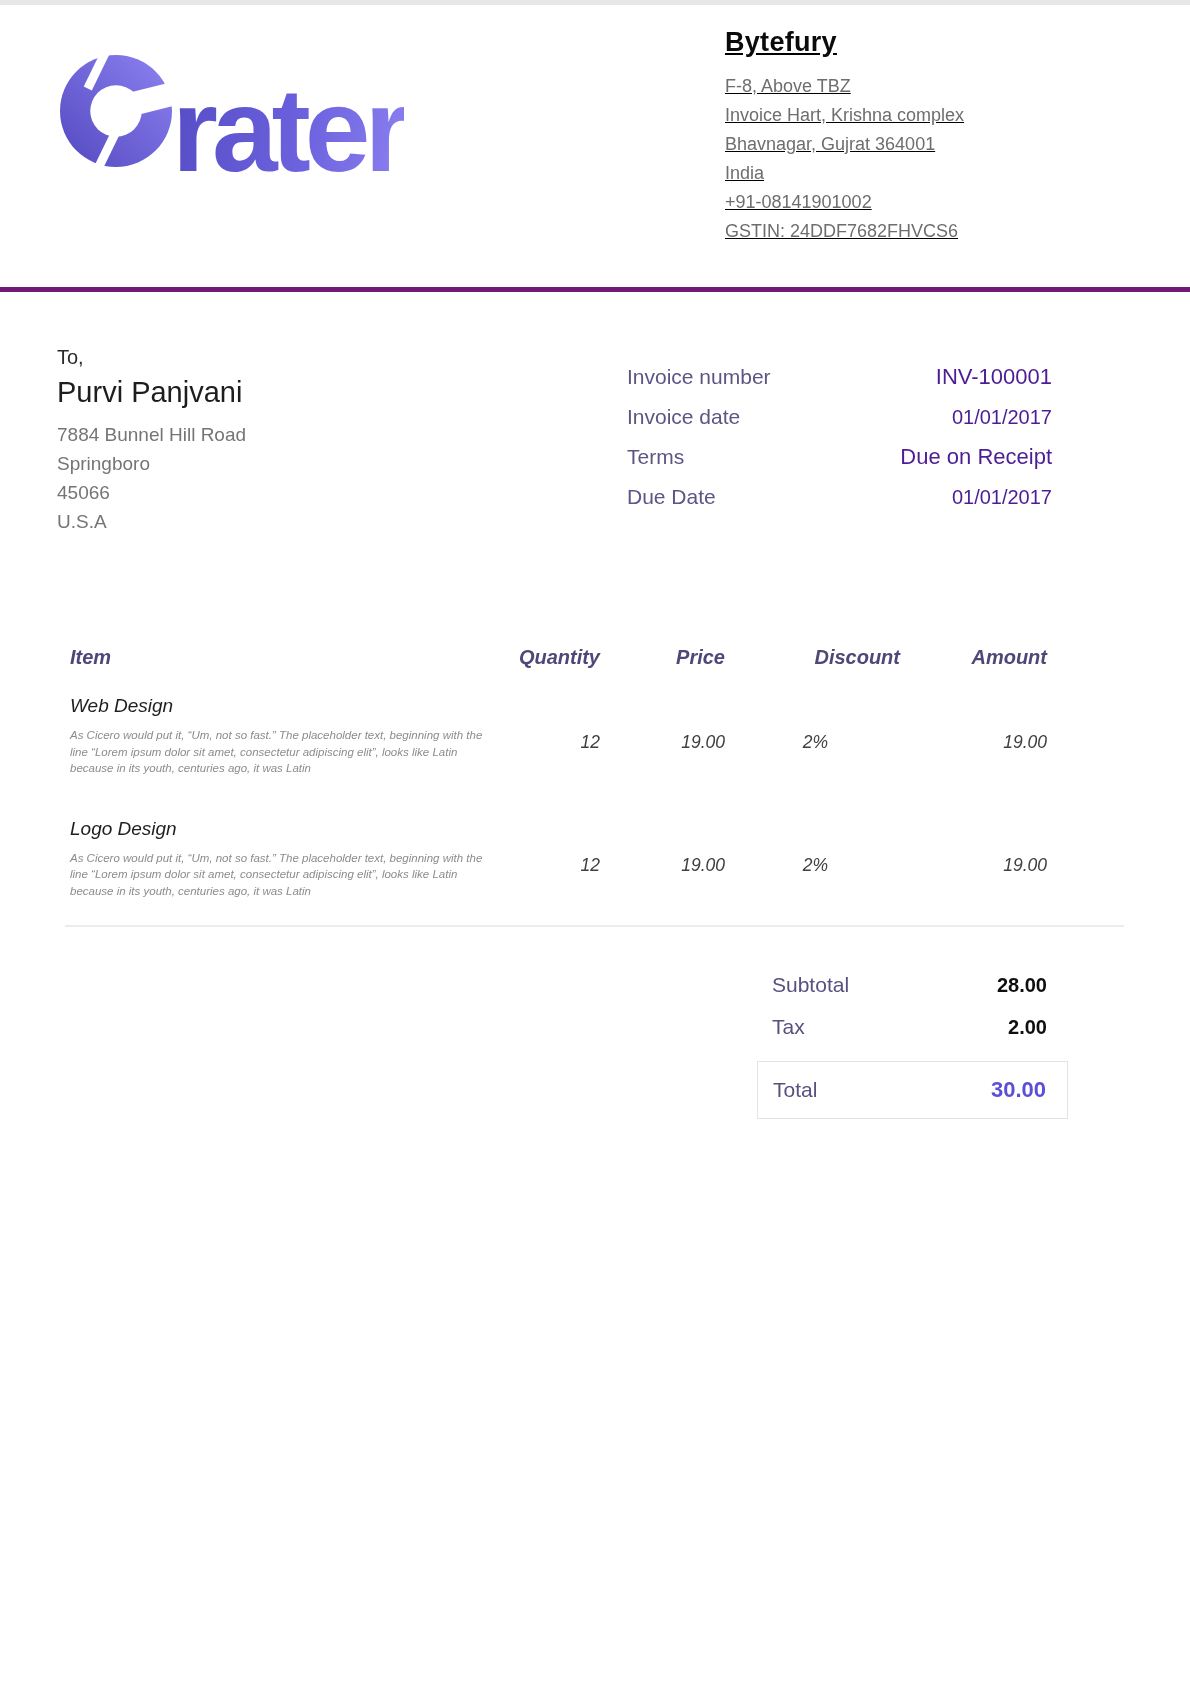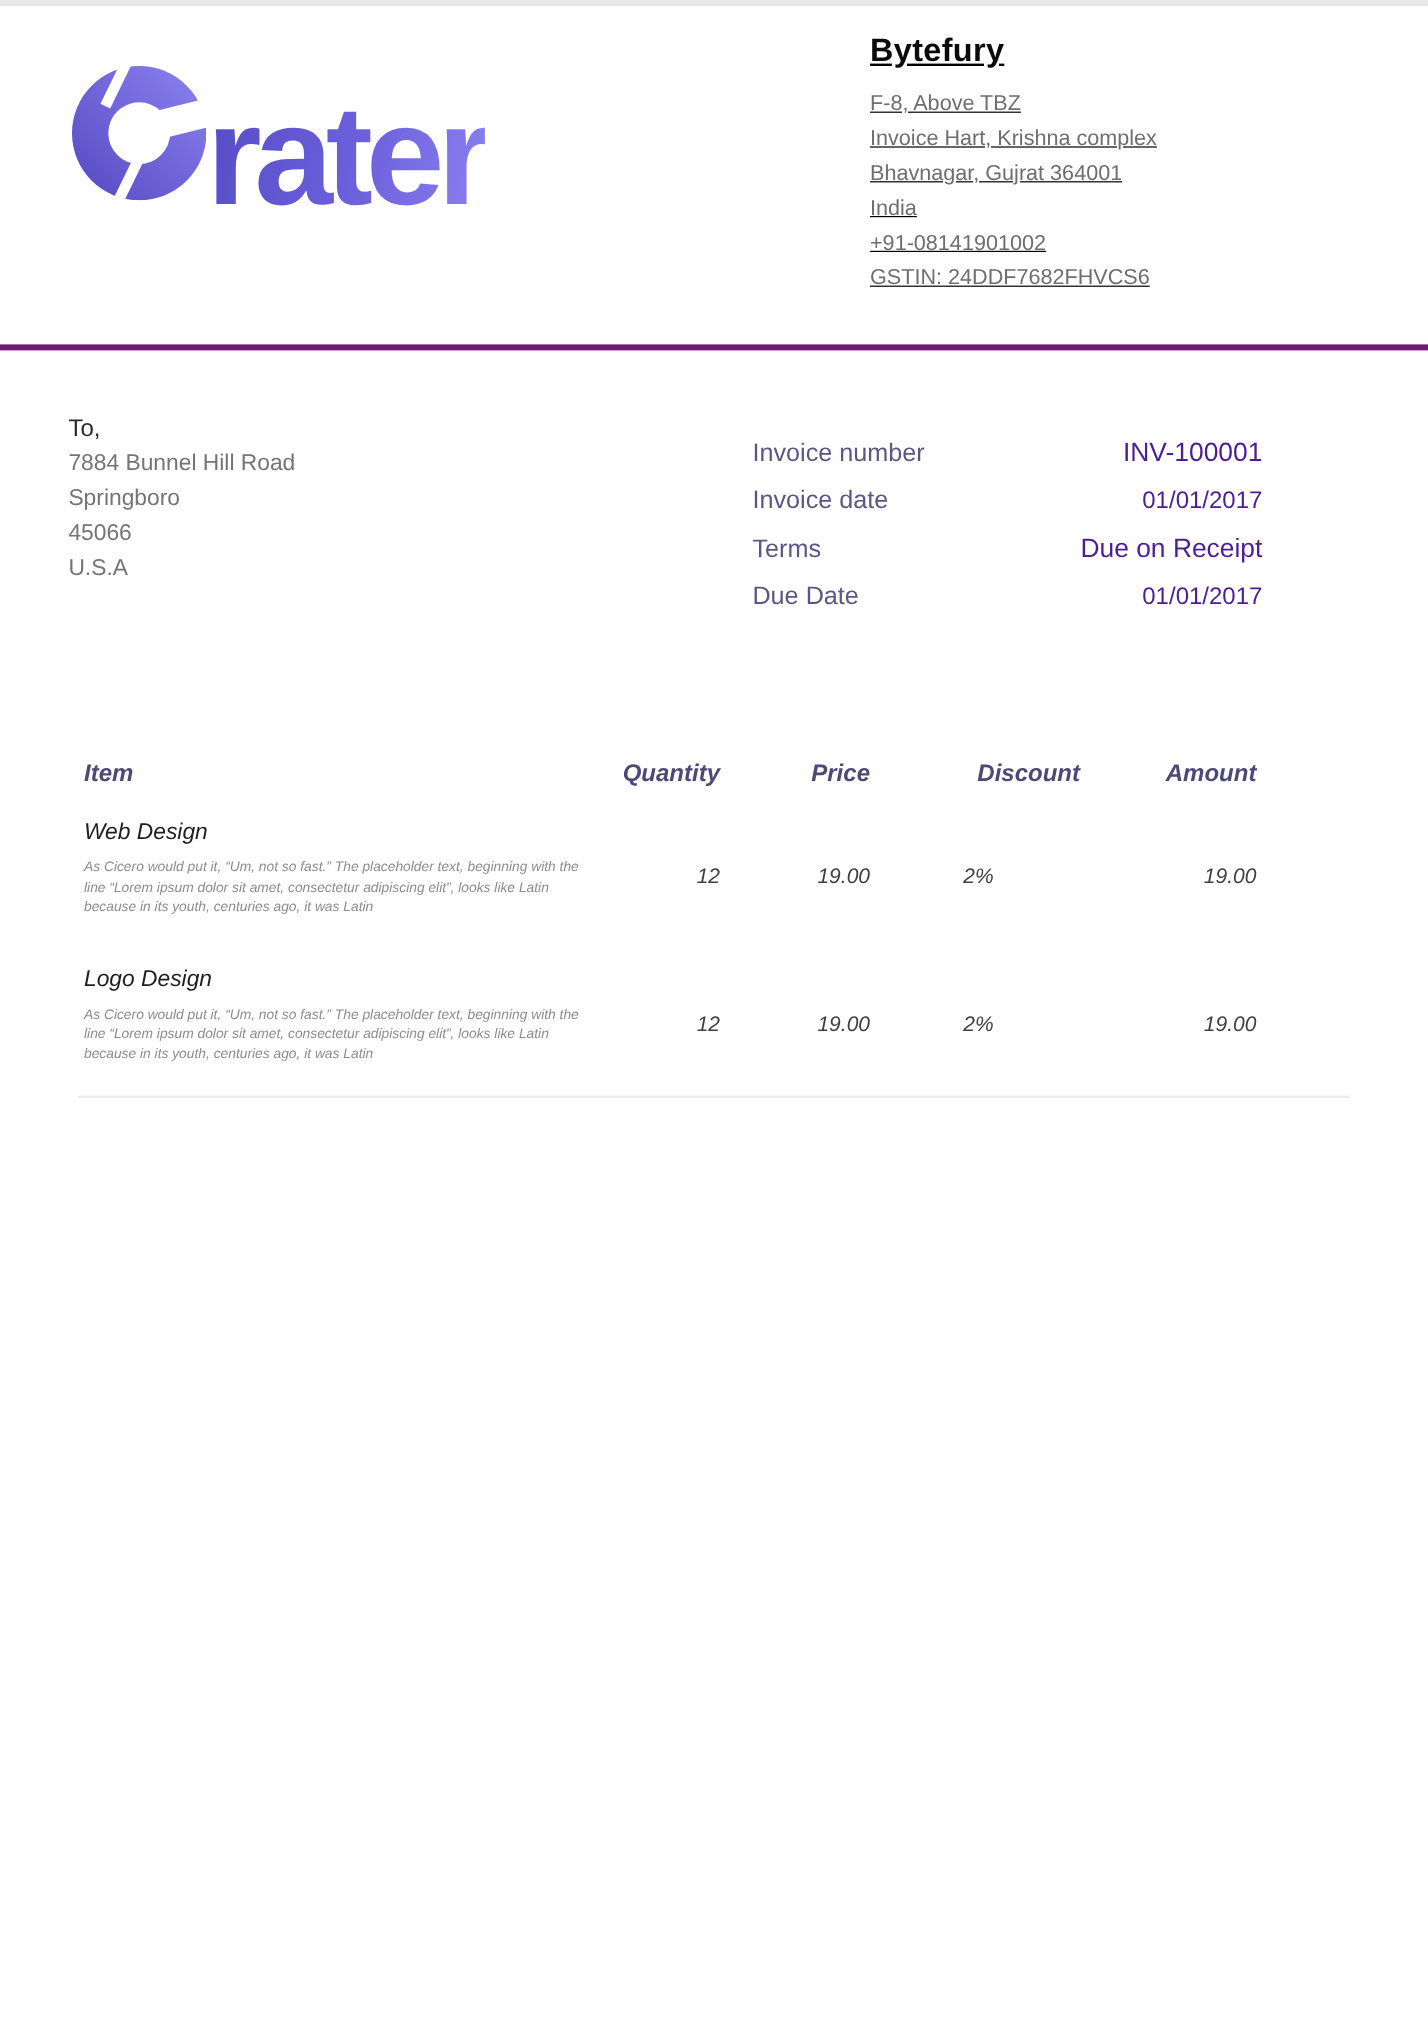--- a/index.html
+++ b/index.html
@@ -96,20 +96,21 @@
         <div>India</div>
         <div>+91-08141901002</div>
         <div>GSTIN: 24DDF7682FHVCS6</div>
       </div>
     </div>
   </header>
 
   <section class="billing">
     <div class="bill-to">
       <div class="bill-to-label">To,</div>
+      <div class="bill-to-name">Purvi Panjvani</div>
       <div class="bill-to-address">
         <div>7884 Bunnel Hill Road</div>
         <div>Springboro</div>
         <div>45066</div>
         <div>U.S.A</div>
       </div>
     </div>
 
     <div class="meta">
       <div class="meta-row">
@@ -158,13 +159,27 @@
       </div>
       <div class="col-qty num">12</div>
       <div class="col-price num">19.00</div>
       <div class="col-disc num">2%</div>
       <div class="col-amt num">19.00</div>
     </div>
   </section>
 
   <div class="divider"></div>
 
+  <section class="totals">
+    <div class="tot-row">
+      <span class="tot-label">Subtotal</span>
+      <span class="tot-value">28.00</span>
+    </div>
+    <div class="tot-row">
+      <span class="tot-label">Tax</span>
+      <span class="tot-value">2.00</span>
+    </div>
+    <div class="total-box">
+      <span class="tot-label">Total</span>
+      <span class="tot-value">30.00</span>
+    </div>
+  </section>
 </div>
 
 </body></html>

